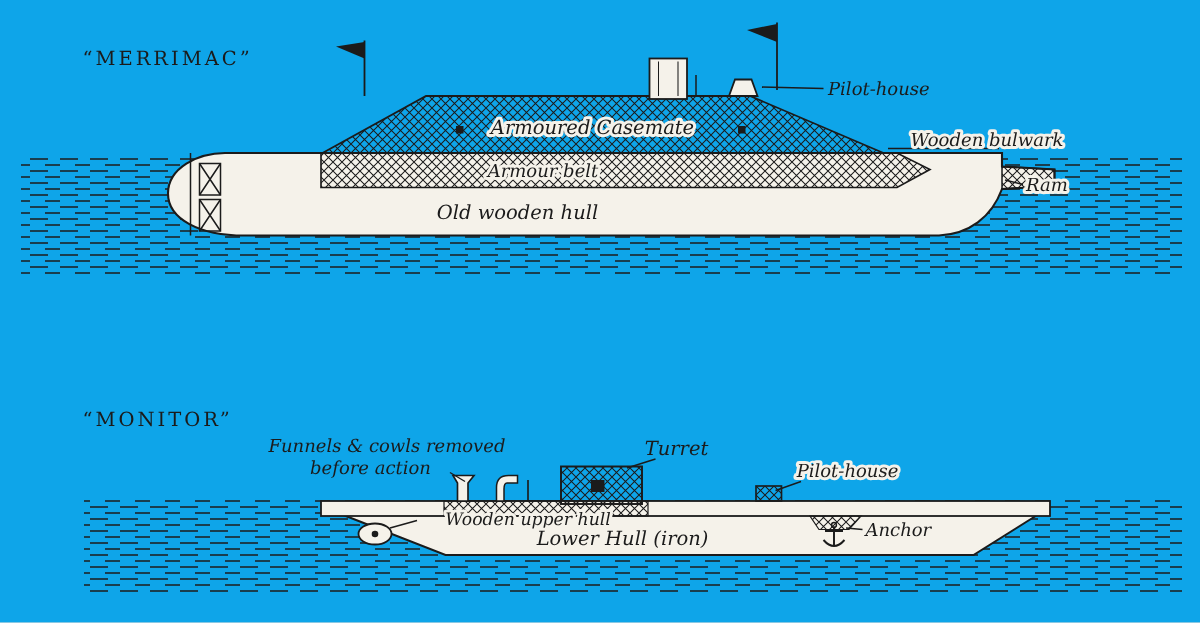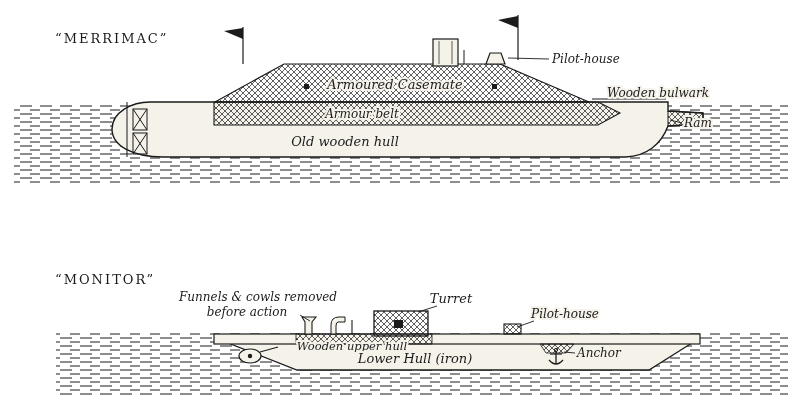--- a/index.html
+++ b/index.html
@@ -1,18 +1,18 @@
 <!DOCTYPE html>
 <html><head>
 <meta charset="utf-8">
 <style>
   html,body{margin:0;padding:0;background:#e9e6de;}
   .stage{
     width:800px;height:415px;position:relative;overflow:hidden;
-    background:#ffffff;
+    background:#0ea5e9;
     font-family:"DejaVu Serif", serif;
   }
   svg{display:block;}
   .ship-title{
     font-family:"DejaVu Serif", serif;
     font-size:13px;
     letter-spacing:2px;
     fill:#1b1b1b;
   }
   .lbl{

